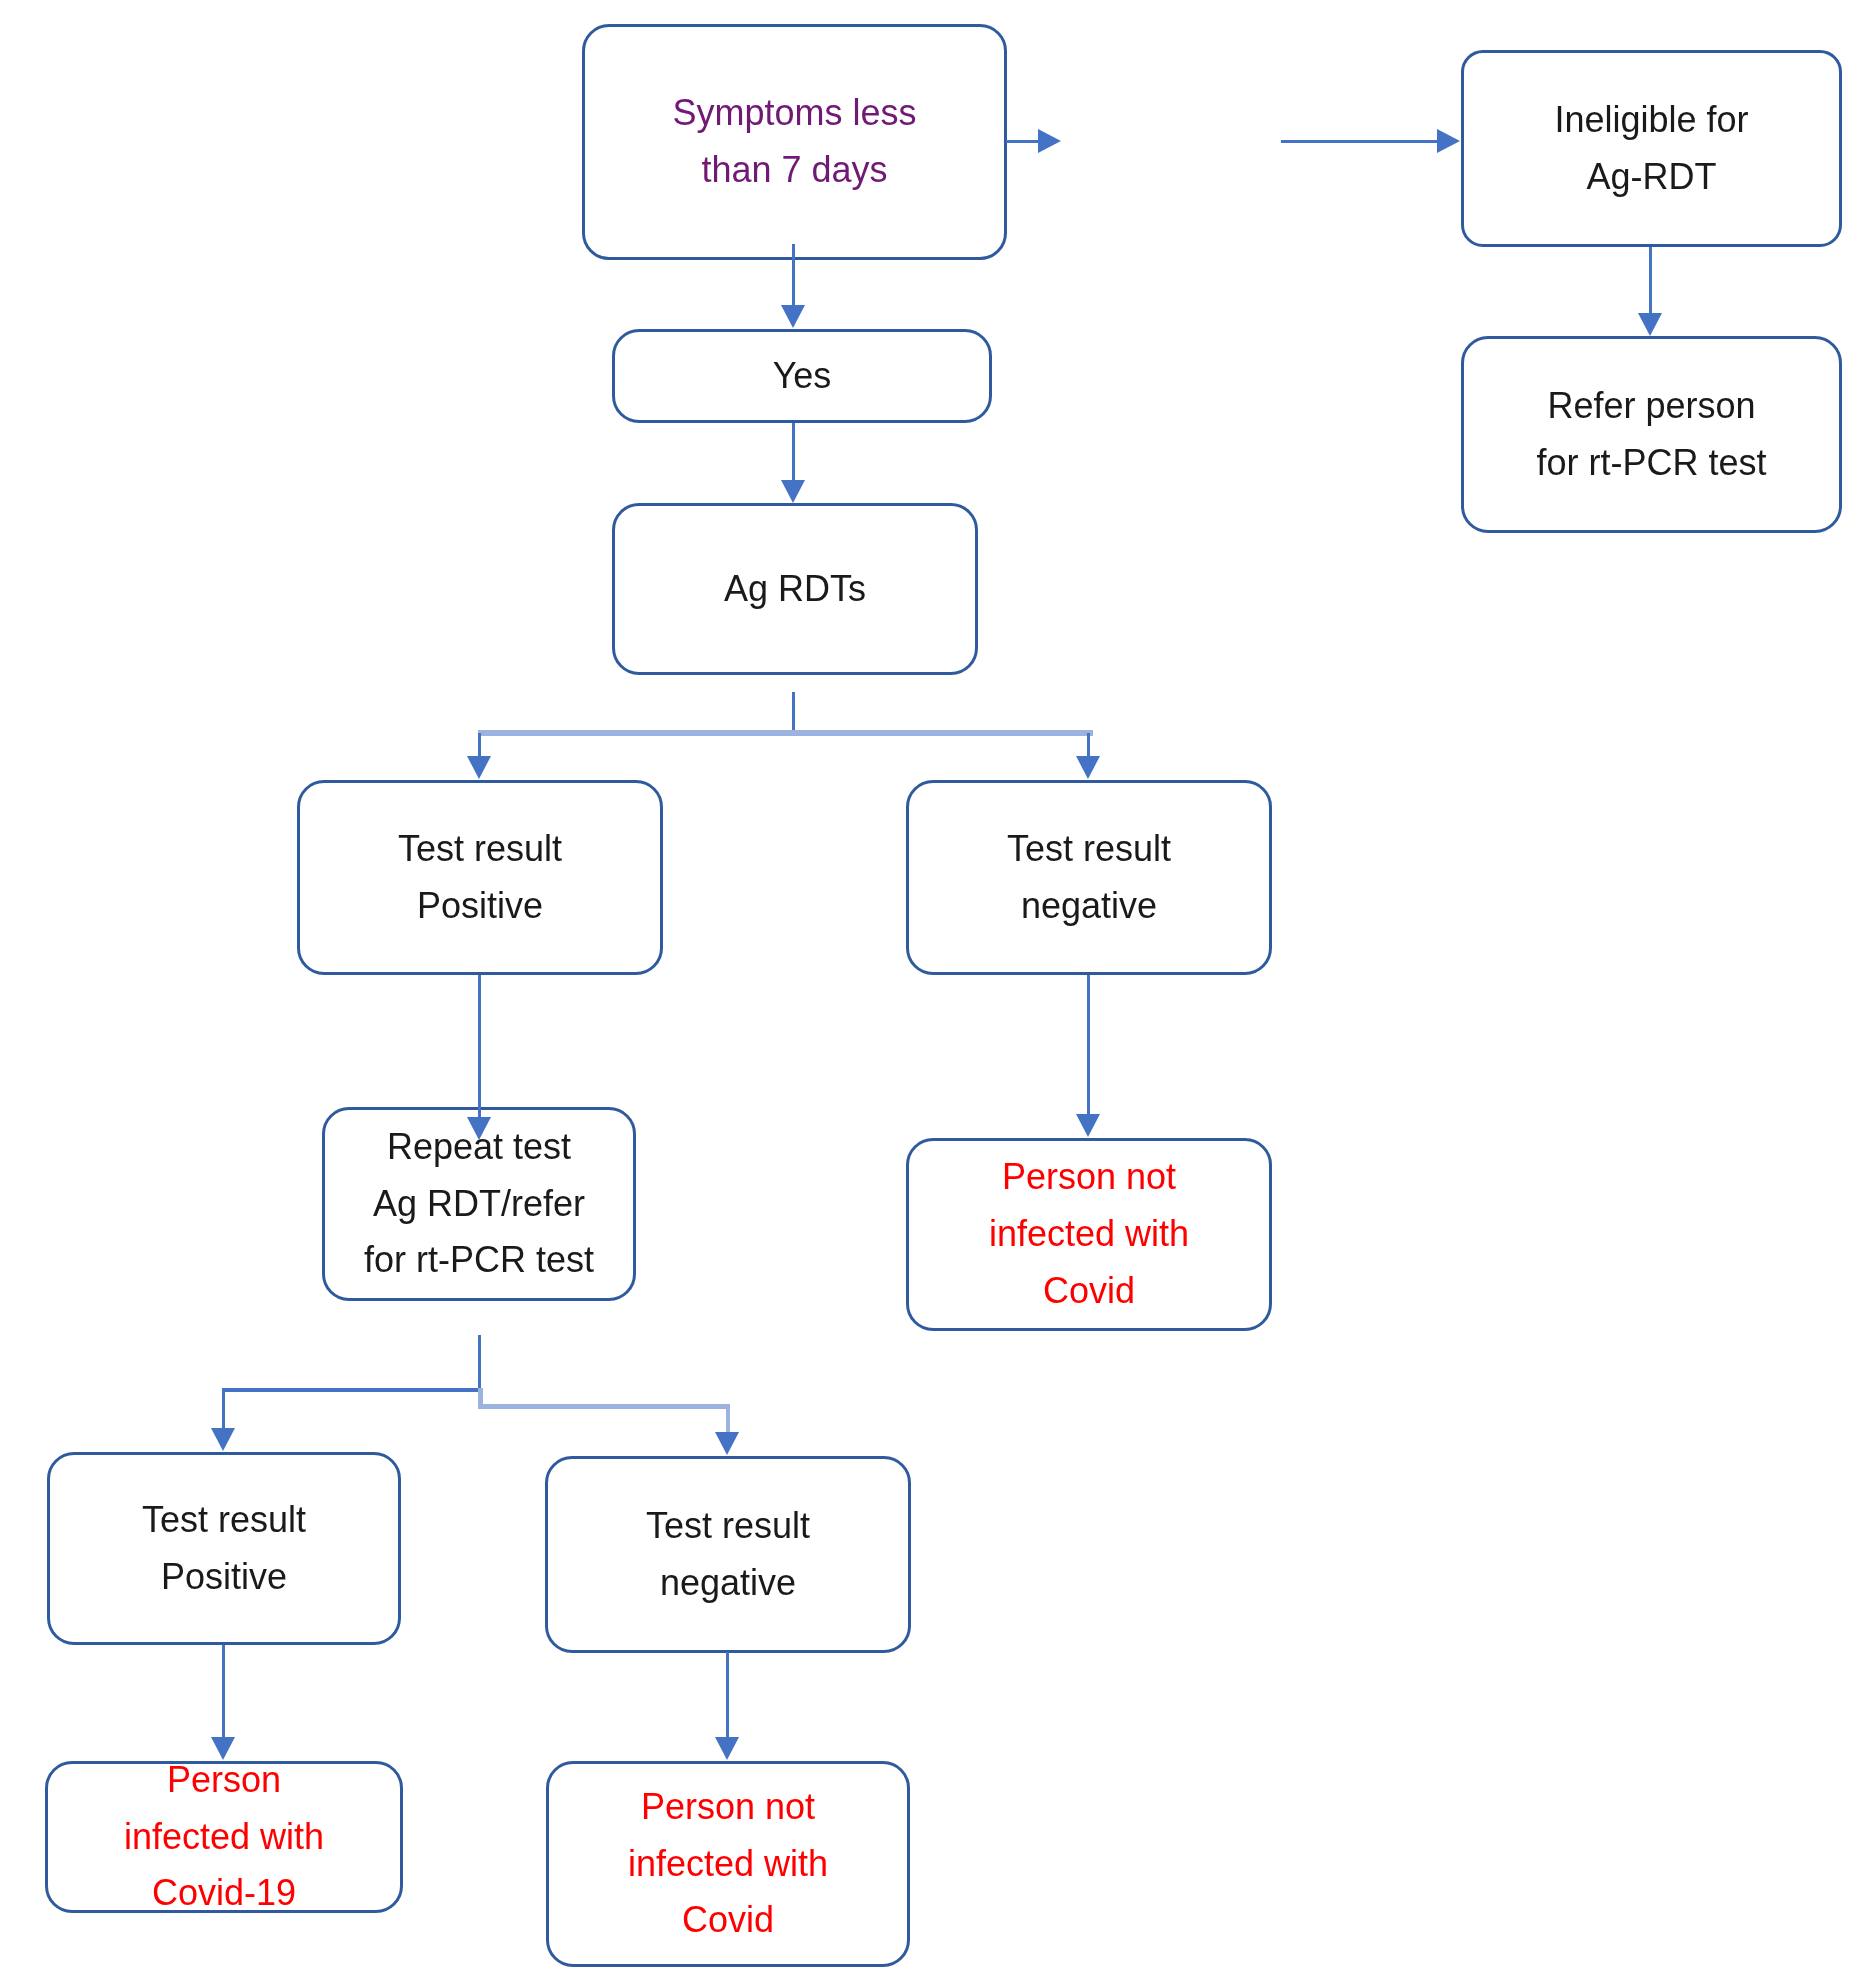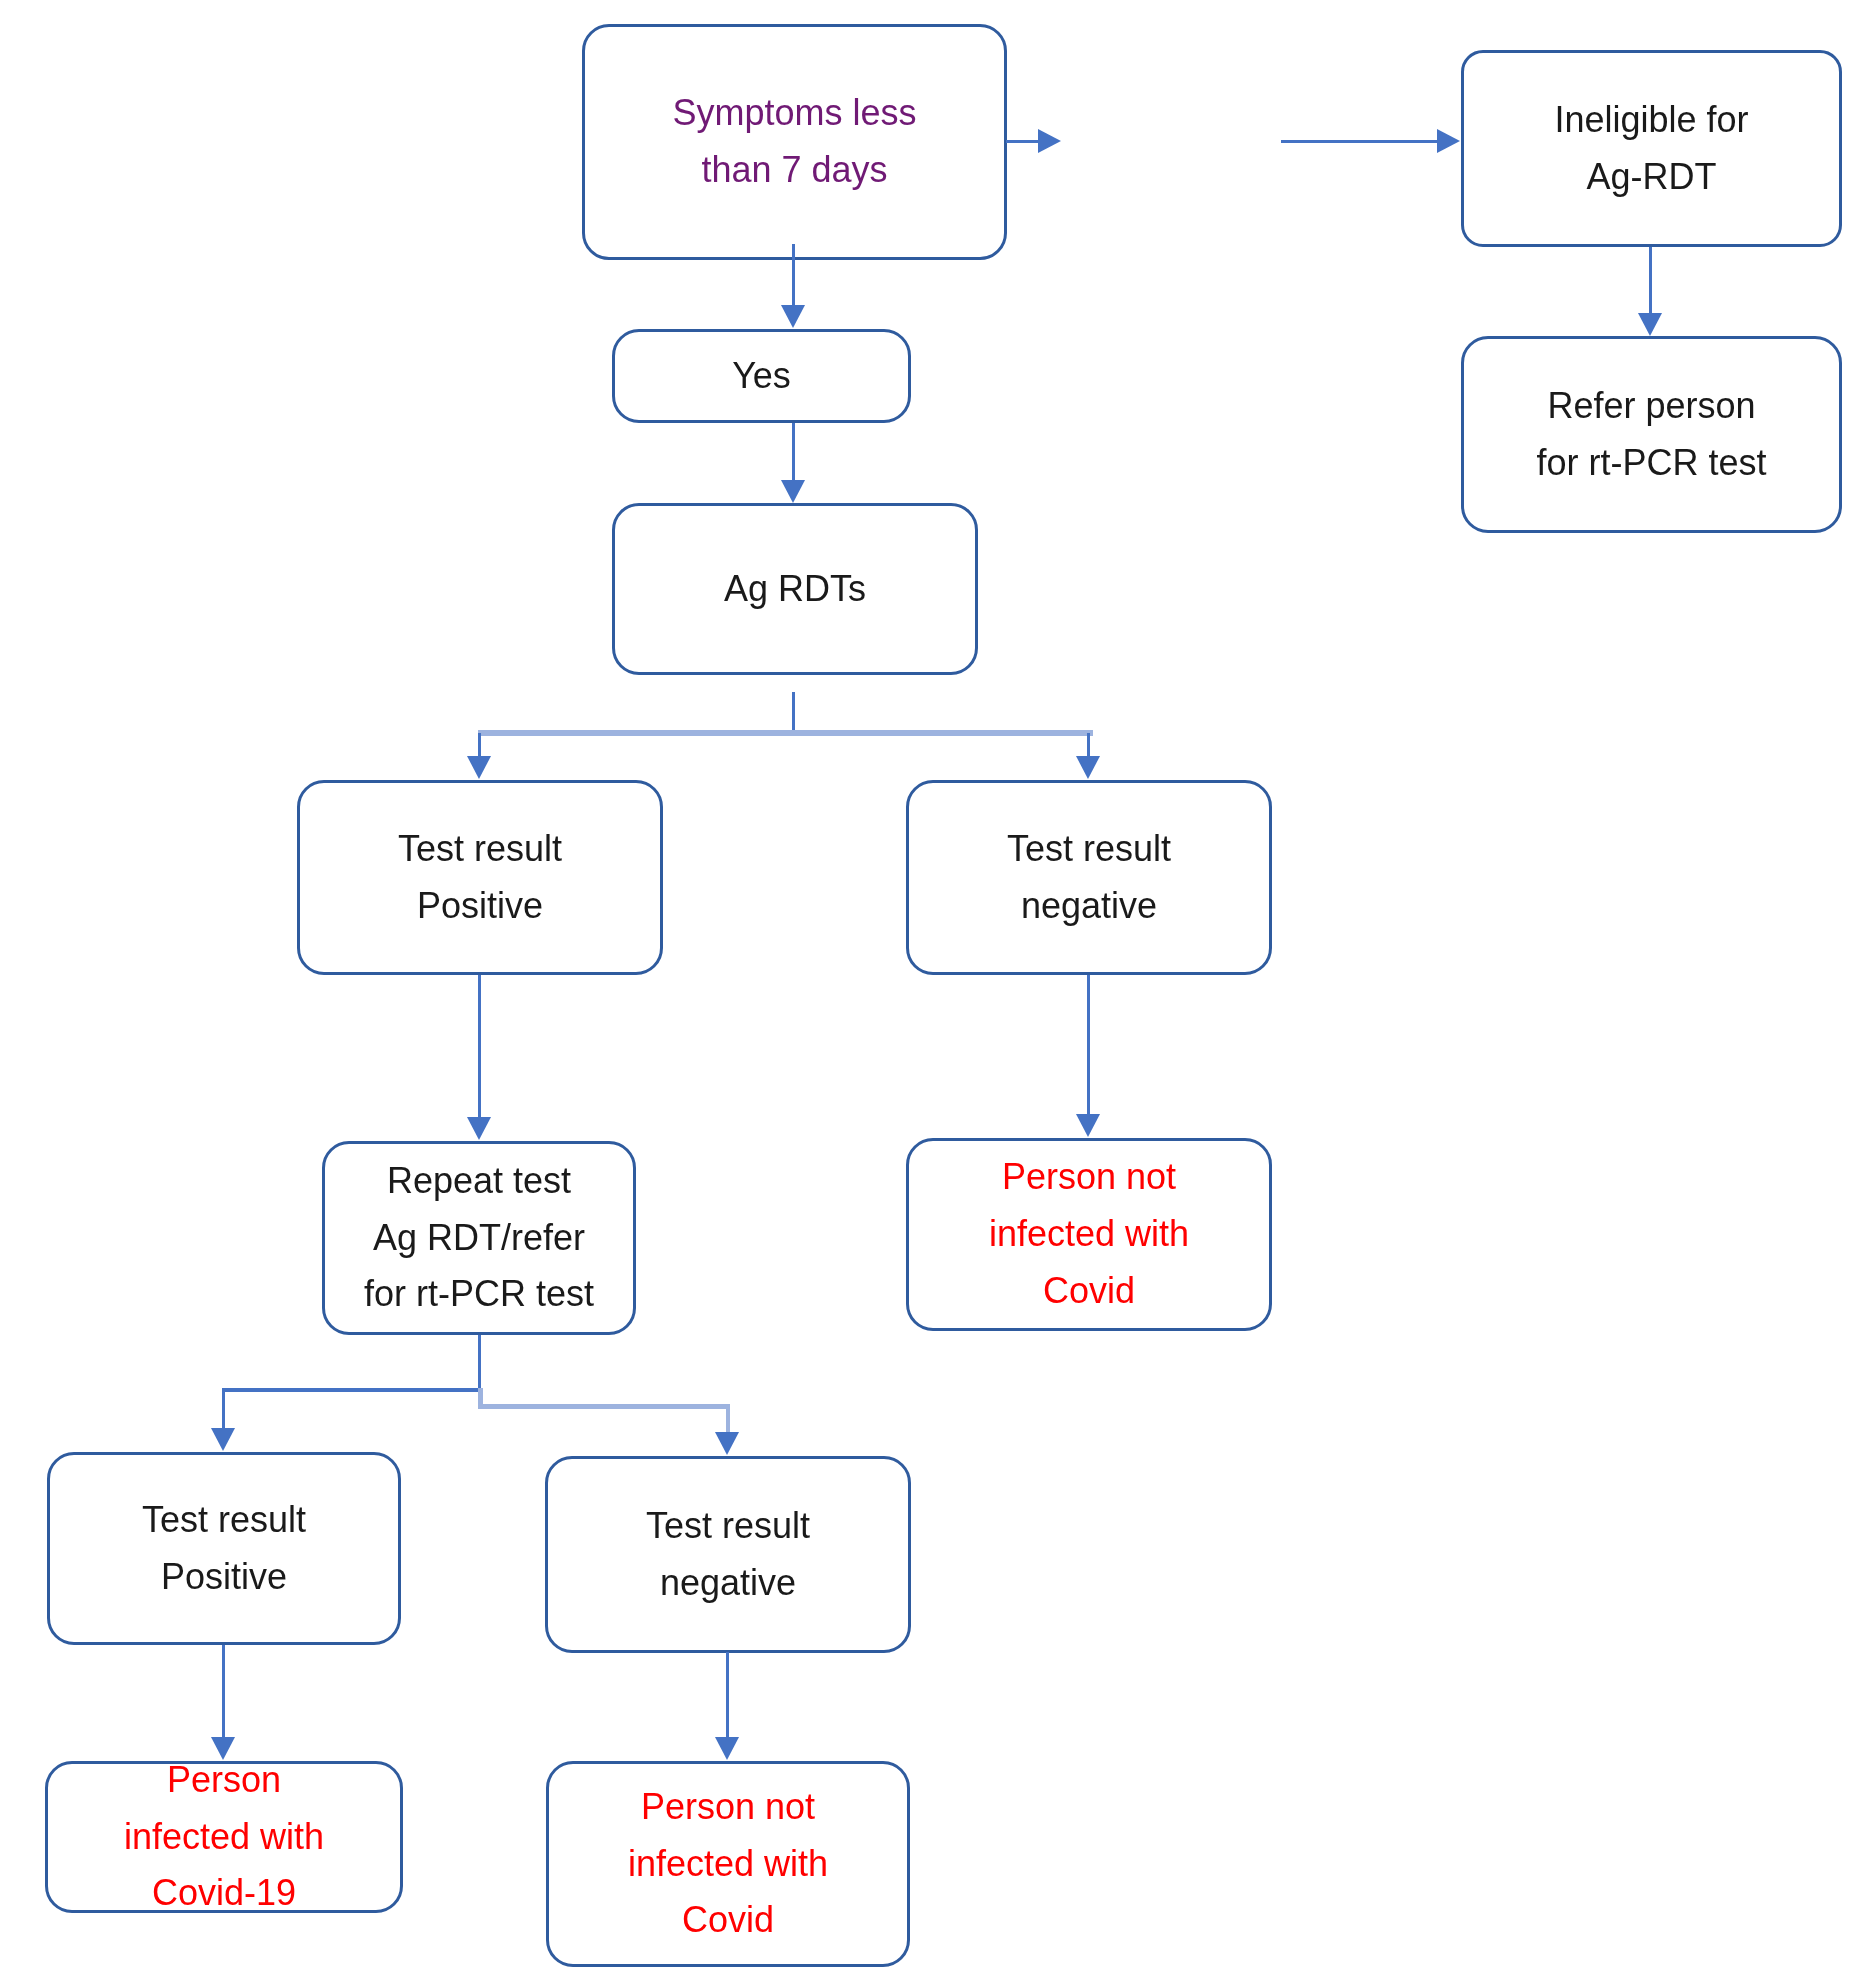--- a/index.html
+++ b/index.html
@@ -67,39 +67,39 @@
   <div class="node" style="left: 1461px; top: 50px; width: 381px; height: 197px; color: rgb(26, 26, 26); border-radius: 22px;">
     <span class="lbl">Ineligible for
 Ag-RDT</span>
   </div>
 
   <div class="node" style="left: 1461px; top: 336px; width: 381px; height: 197px; color: rgb(26, 26, 26);">
     <span class="lbl">Refer person
 for rt-PCR test</span>
   </div>
 
-  <div class="node" style="left: 612px; top: 329px; width: 299px; height: 94px; color: rgb(26, 26, 26);">
+  <div class="node" style="left: 612px; top: 329px; width: 380px; height: 94px; color: rgb(26, 26, 26);">
     <span class="lbl">Yes</span>
   </div>
 
   <div class="node" style="left: 612px; top: 503px; width: 366px; height: 172px; color: rgb(26, 26, 26);">
     <span class="lbl">Ag RDTs</span>
   </div>
 
   <div class="node" style="left: 297px; top: 780px; width: 366px; height: 195px; color: rgb(26, 26, 26);">
     <span class="lbl">Test result
 Positive</span>
   </div>
 
   <div class="node" style="left: 906px; top: 780px; width: 366px; height: 195px; color: rgb(26, 26, 26);">
     <span class="lbl">Test result
 negative</span>
   </div>
 
-  <div class="node" style="left: 322px; top: 1141px; width: 314px; height: 194px; color: rgb(26, 26, 26);">
+  <div class="node" style="left: 322px; top: 1107px; width: 314px; height: 194px; color: rgb(26, 26, 26);">
     <span class="lbl">Repeat test
 Ag RDT/refer
 for rt-PCR test</span>
   </div>
 
   <div class="node" style="left: 906px; top: 1138px; width: 366px; height: 193px; color: rgb(255, 0, 0);">
     <span class="lbl">Person not
 infected with
 Covid</span>
   </div>

